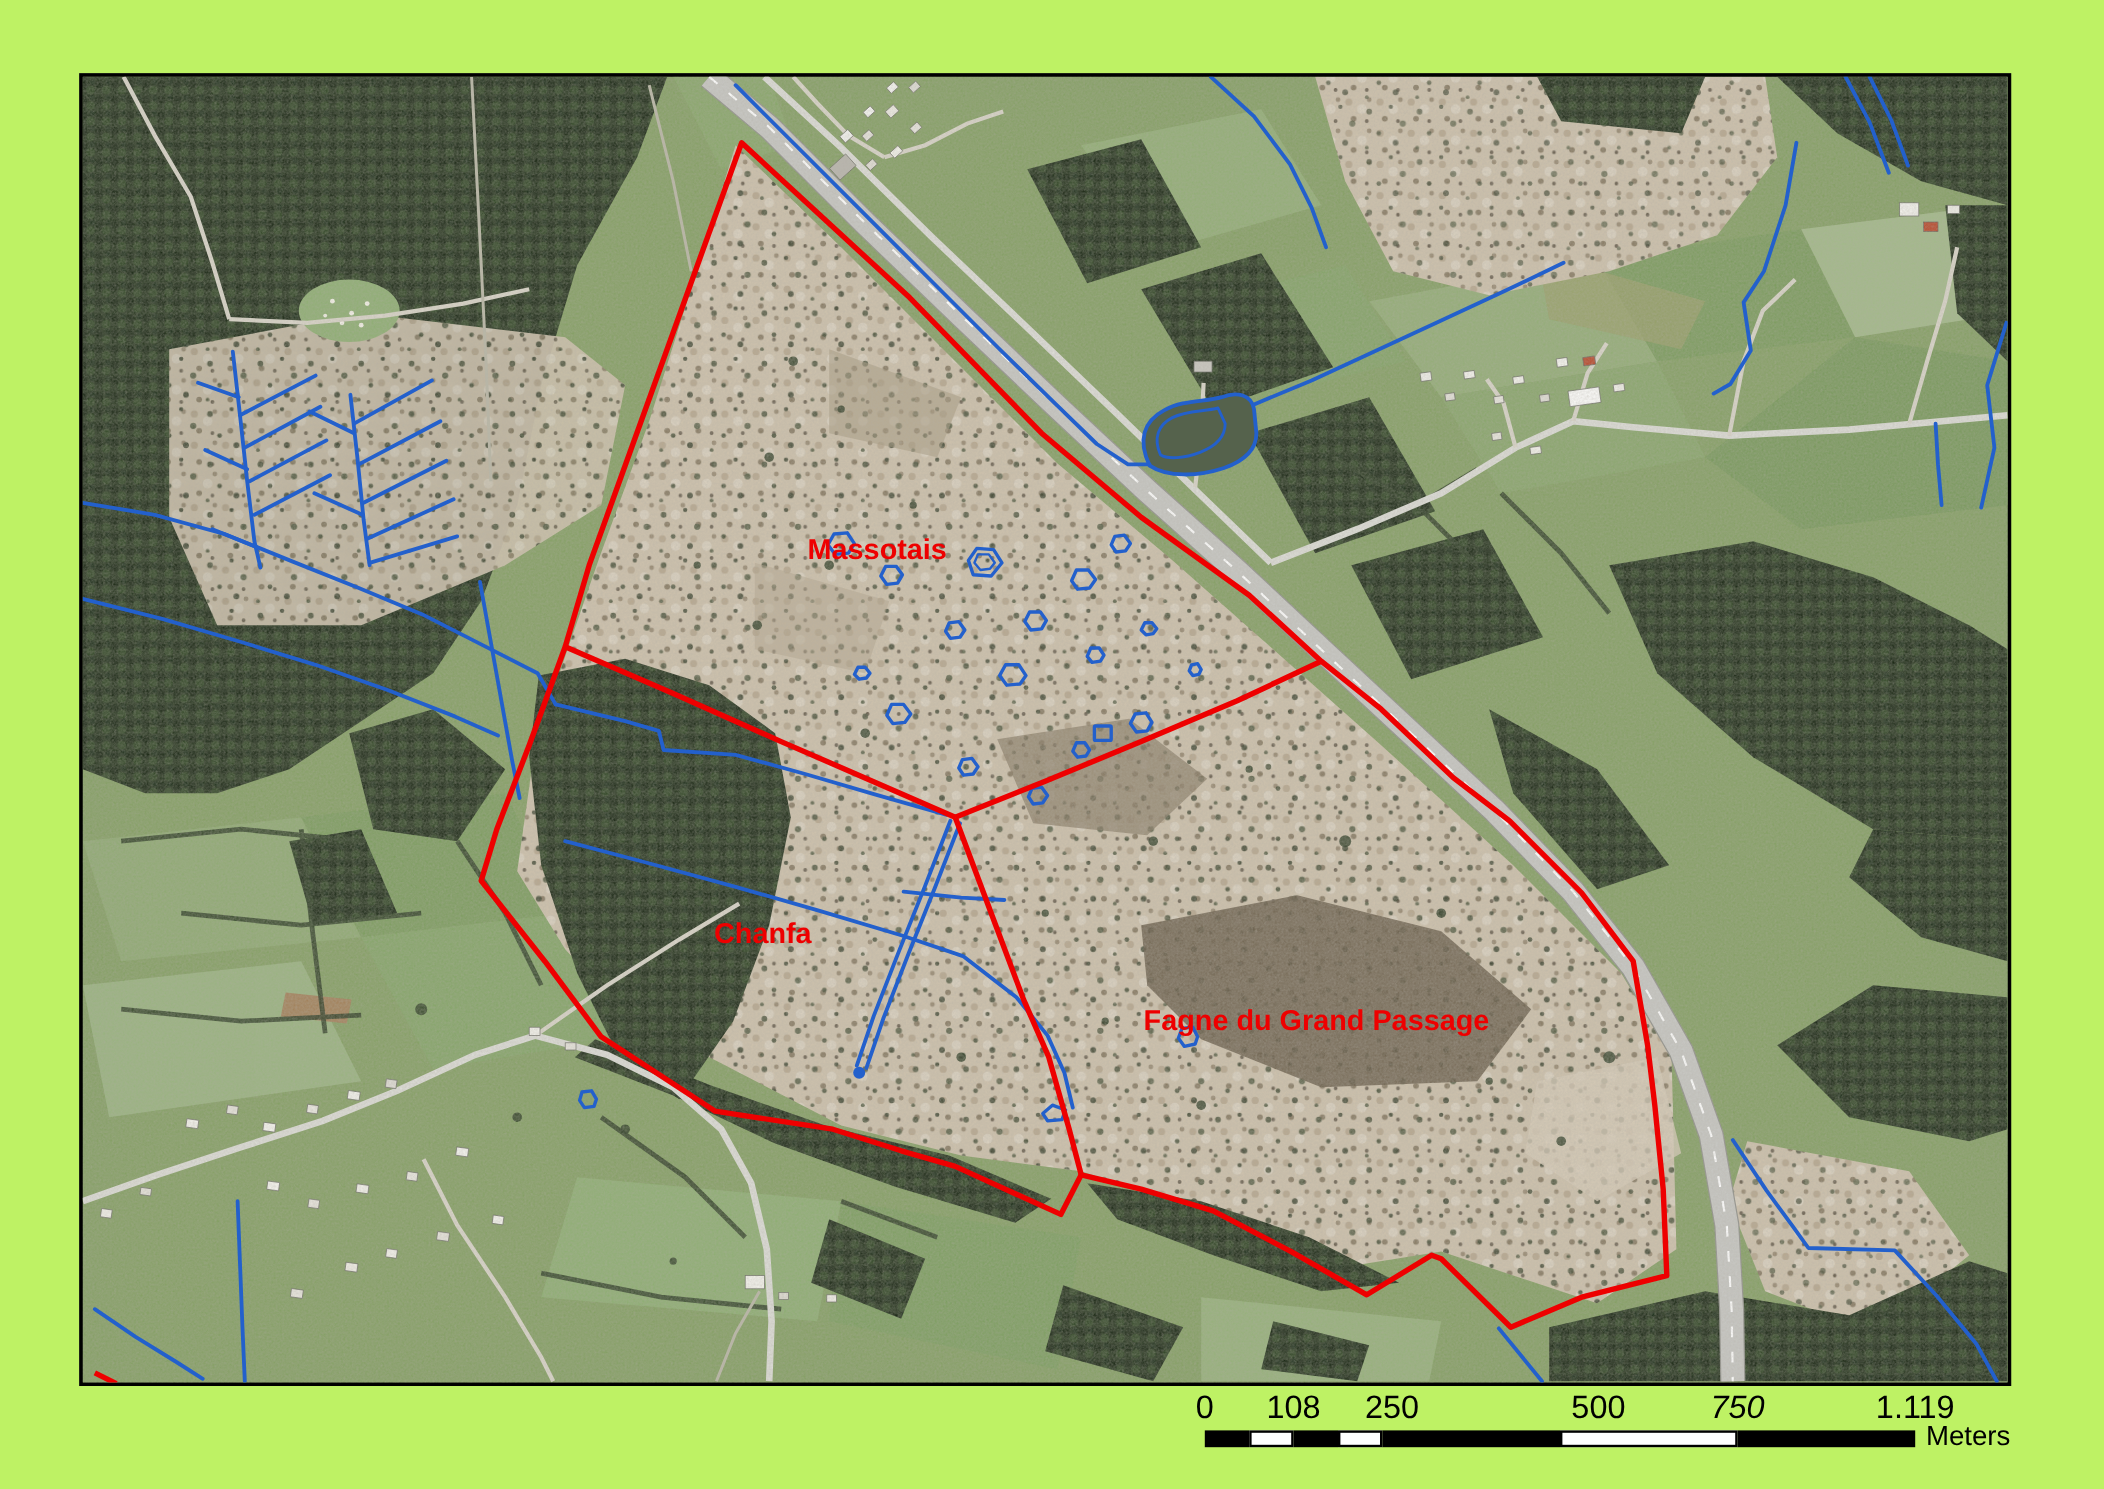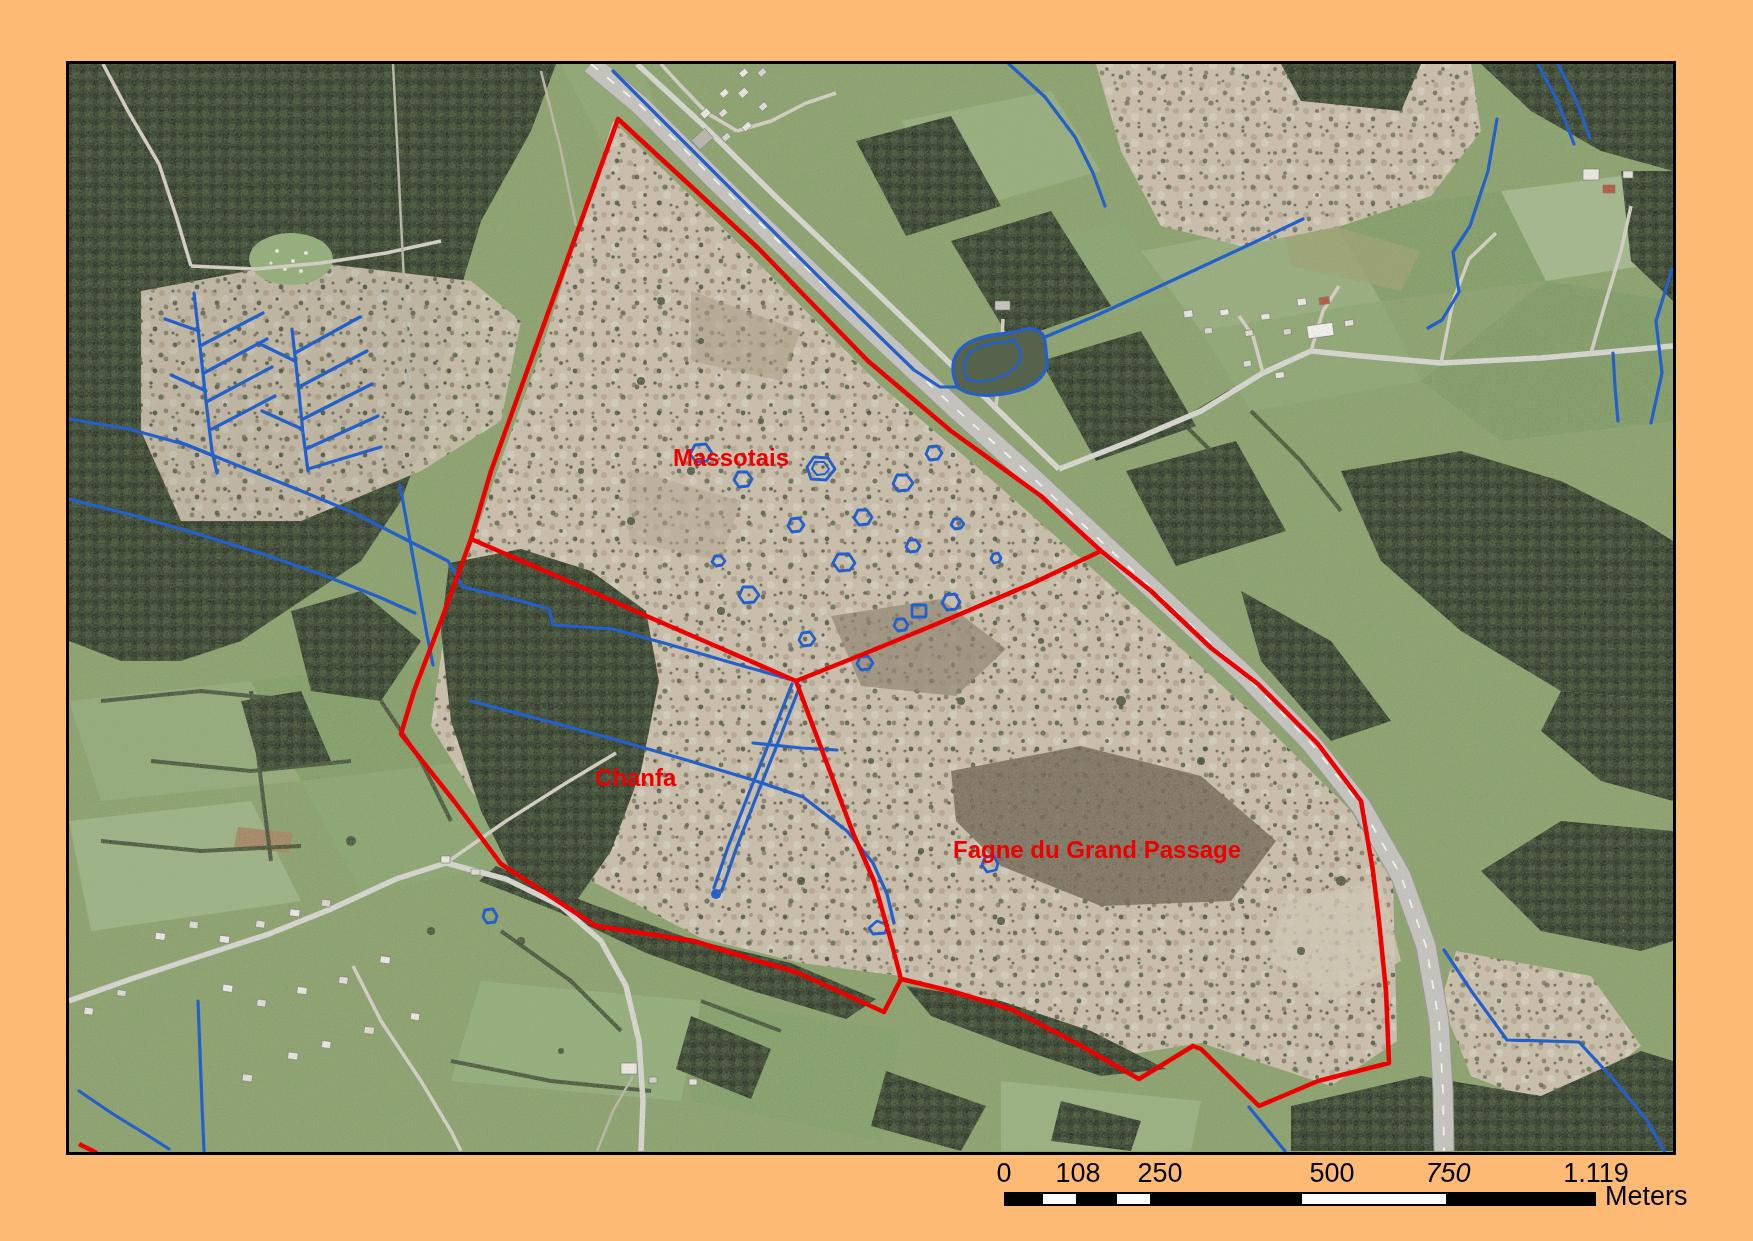--- a/index.html
+++ b/index.html
@@ -1,33 +1,33 @@
 <!DOCTYPE html>
 <html><head>
 <meta charset="utf-8">
 <style>
   html,body{margin:0;padding:0;background:#ffffff;}
-  .page{position:relative;width:1753px;height:1241px;background:#fdba74;overflow:hidden;
+  .page{position:relative;width:1753px;height:1241px;background:#bef264;overflow:hidden;
         font-family:"Liberation Sans", sans-serif;}
   .map-frame{position:absolute;left:66px;top:61px;width:1604px;height:1088px;
              border:3px solid #000;background:#86a066;}
   .map-frame svg{display:block;}
   .map-svg-label{font-family:"Liberation Sans", sans-serif;font-weight:bold;font-size:24px;}
   
   .scalebar{position:absolute;left:1004px;top:1160px;width:700px;height:60px;
             font-family:"Liberation Sans", sans-serif;color:#000;}
   .scalebar .tick{position:absolute;top:0;transform:translateX(-50%);
                   font-size:27px;line-height:27px;white-space:nowrap;}
   .t0{left:0;} .t1{left:74px;} .t2{left:156px;} .t3{left:280px;margin-left:48px;} .t4{left:444px;font-style:italic;} .t5{left:592px;}
   .sb-bar{position:absolute;left:0;top:32px;width:592px;height:14px;display:flex;}
   .seg{height:14px;box-sizing:border-box;}
   .seg.black{background:#000;}
   .seg.white{background:#fff;border:2px solid #000;}
   .w1{width:37px;} .w2{width:148px;}
-  .sb-unit{position:absolute;left:601px;top:23px;font-size:27px;line-height:27px;}
+  .sb-unit{position:absolute;left:601px;top:23px;font-size:23px;line-height:27px;}
 </style>
 </head>
 <body>
 
 <div class="page">
 
   <div class="map-frame">
     <svg width="1604" height="1088" viewBox="68 63 1604 1088" xmlns="http://www.w3.org/2000/svg">
       <defs>
         <pattern id="treepat" width="13" height="13" patternUnits="userSpaceOnUse">

